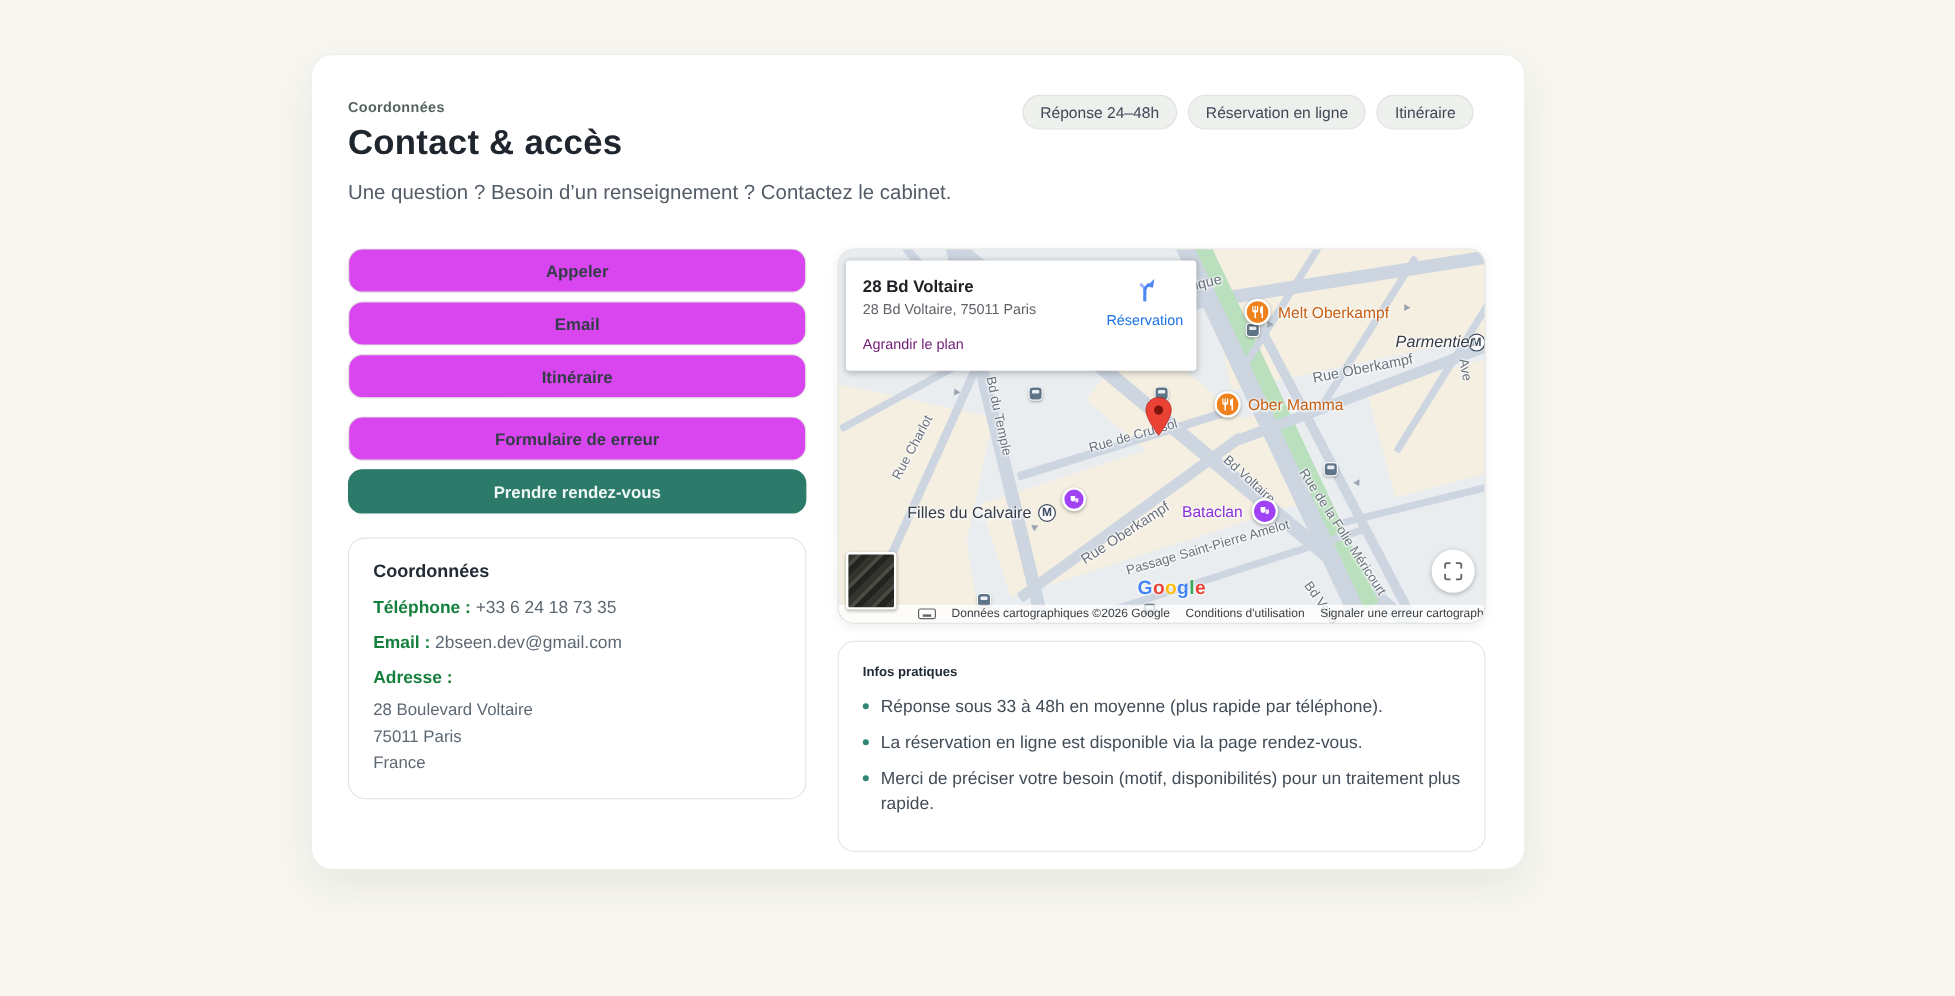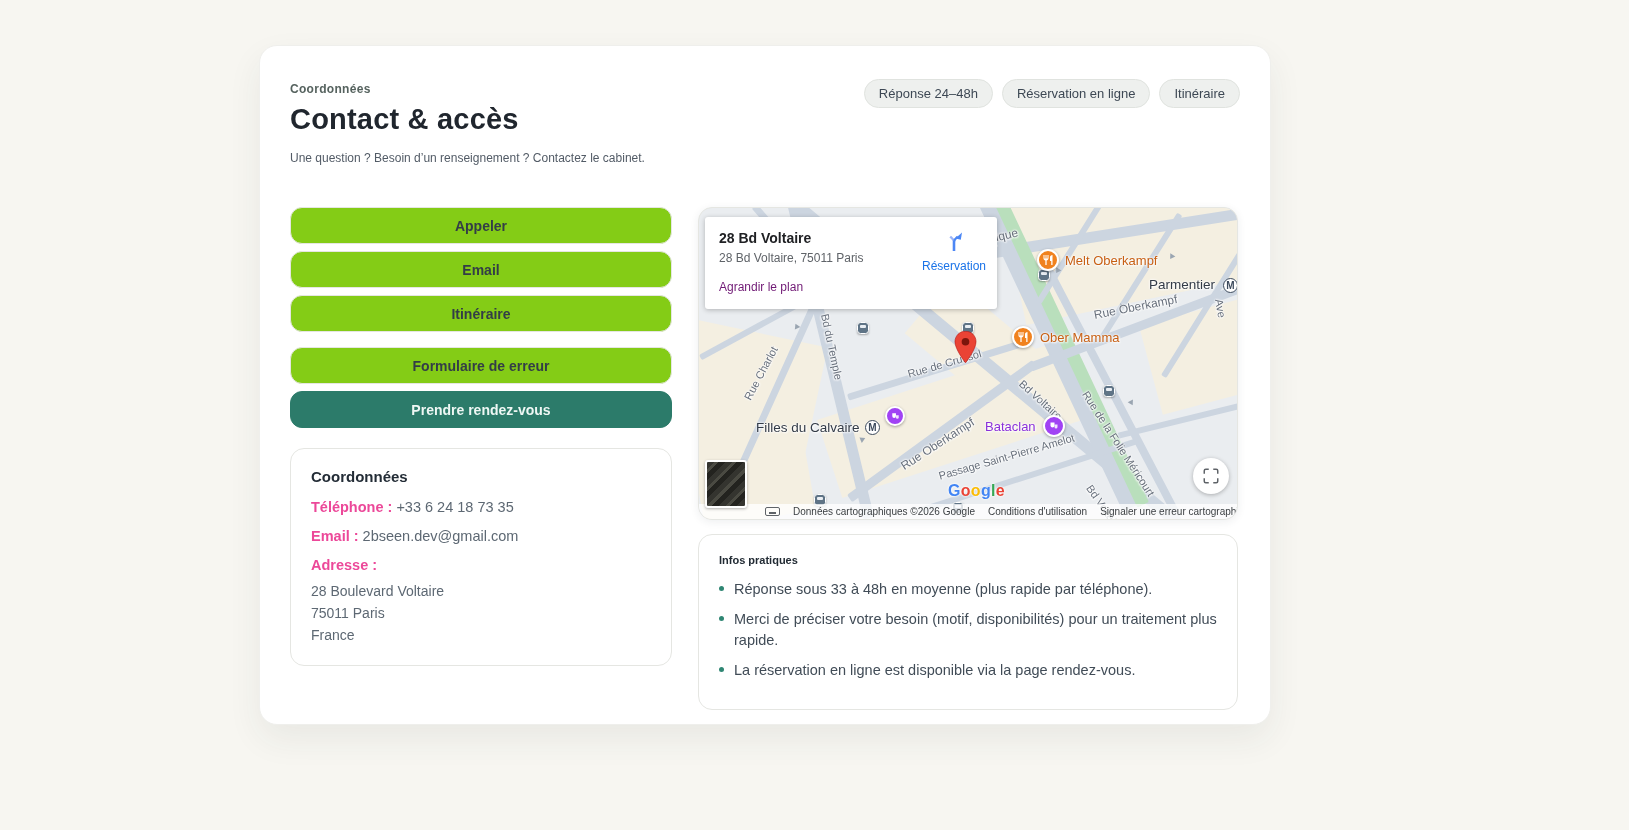--- a/index.html
+++ b/index.html
@@ -9,48 +9,48 @@
   .card {
     position:absolute; left:259px; top:45px; width:1012px; height:680px;
     background:#ffffff; border-radius:18px; border:1px solid #efefec;
     box-shadow:0 14px 34px rgba(40,50,60,.07);
     padding:30px;
   }
 
   
   .eyebrow { font-size:12px; font-weight:700; color:#55625e; letter-spacing:.3px; margin-top:6px; }
   .title { font-size:29px; font-weight:800; color:#20262e; margin-top:7px; letter-spacing:.2px; }
-  .subtitle { font-size:12px; color:#525b66; margin-top:15px; }
-  .badges { position:absolute; top:33px; right:30px; display:flex; gap:9px; }
+  .subtitle { font-size:17px; color:#525b66; margin-top:15px; }
+  .badges { position:absolute; top:33px; right:42px; display:flex; gap:9px; }
   .badge { font-size:13px; color:#3d4854; background:#eef0ee; border:1px solid #e0e3df;
            border-radius:999px; padding:6px 14px; white-space:nowrap; }
 
   
   .cols { position:absolute; left:30px; top:161px; width:948px; display:flex; gap:26px; }
   .col-left { width:382px; flex:none; }
   .col-right { width:540px; flex:none; }
 
   .btn {
     display:flex; align-items:center; justify-content:center;
     width:382px; height:37px; border-radius:12px;
-    background:#84cc16; border:1px solid #e5e6e2;
+    background:#d946ef; border:1px solid #e5e6e2;
     font-size:14px; font-weight:700; color:#333d47; cursor:pointer;
     margin-bottom:7px;
   }
   .btn.gap-top { margin-top:15px; }
   .btn.primary { background:#2c7b6a; border-color:#2c7b6a; color:#eef7f4; }
 
   .contact-card {
     margin-top:20px; width:382px; min-height:213px;
     border:1px solid #e5e6e2; border-radius:14px; background:#fff;
     padding:19px 20px;
   }
   .contact-card .c-title { font-size:15px; font-weight:700; color:#232c36; margin-bottom:14px; }
   .c-row { font-size:14.5px; margin-bottom:13px; }
-  .c-row .lbl { font-weight:700; color:#ec4899; }
+  .c-row .lbl { font-weight:700; color:#15803d; }
   .c-row .val { color:#5d6873; }
   .addr-line { font-size:14px; color:#5d6873; line-height:22px; }
 
   
   .map {
     position:relative; width:540px; height:313px; border-radius:14px;
     overflow:hidden; background:#eaedf0; border:1px solid #e5e6e2;
     box-shadow:0 2px 8px rgba(40,50,60,.08);
   }
   .patch { position:absolute; background:#f4efe1; transform-origin:0 0; }
@@ -247,21 +247,21 @@
               <path fill="#fff" opacity=".85" d="M13 9h6v5a3 3 0 0 1-6 0V9z"></path>
             </svg>
         </div>
         <div class="poi purple" style="left:186px;top:198px;width:20px;height:20px;">
           <svg width="11" height="11" viewBox="0 0 24 24">
               <path fill="#fff" d="M5 5h8v6a4 4 0 0 1-8 0V5z"></path>
               <path fill="#fff" opacity=".85" d="M13 9h6v5a3 3 0 0 1-6 0V9z"></path>
             </svg>
         </div>
 
-        <span class="area-label" style="left:450px;top:69px;">Parmentier</span>
+        <span class="area-label" style="left:464px;top:69px;font-style:italic;">Parmentier</span>
         <span class="area-label" style="left:57px;top:212px;">Filles du Calvaire</span>
 
         <div class="pin">
           <svg width="23" height="33" viewBox="0 0 24 34">
             <path d="M12 0C5.8 0 1 4.9 1 11c0 8 11 22 11 22s11-14 11-22C23 4.9 18.2 0 12 0z" fill="#ea4335" stroke="#b31412" stroke-width="0.6"></path>
             <circle cx="12" cy="11" r="4" fill="#7c150c"></circle>
           </svg>
         </div>
 
         <div class="map-overlay">
@@ -300,23 +300,23 @@
       </div>
 
       <div class="info-card">
         <div class="info-title">Infos pratiques</div>
         <div class="info-item">
           <span class="dot"></span>
           <span>Réponse sous 33 à 48h en moyenne (plus rapide par téléphone).</span>
         </div>
         <div class="info-item">
           <span class="dot"></span>
-          <span>Merci de préciser votre besoin (motif, disponibilités) pour un traitement plus rapide.</span>
+          <span>La réservation en ligne est disponible via la page rendez-vous.</span>
         </div>
         <div class="info-item">
           <span class="dot"></span>
-          <span>La réservation en ligne est disponible via la page rendez-vous.</span>
+          <span>Merci de préciser votre besoin (motif, disponibilités) pour un traitement plus rapide.</span>
         </div>
       </div>
 
     </div>
   </div>
 </div>
 
 </body></html>

